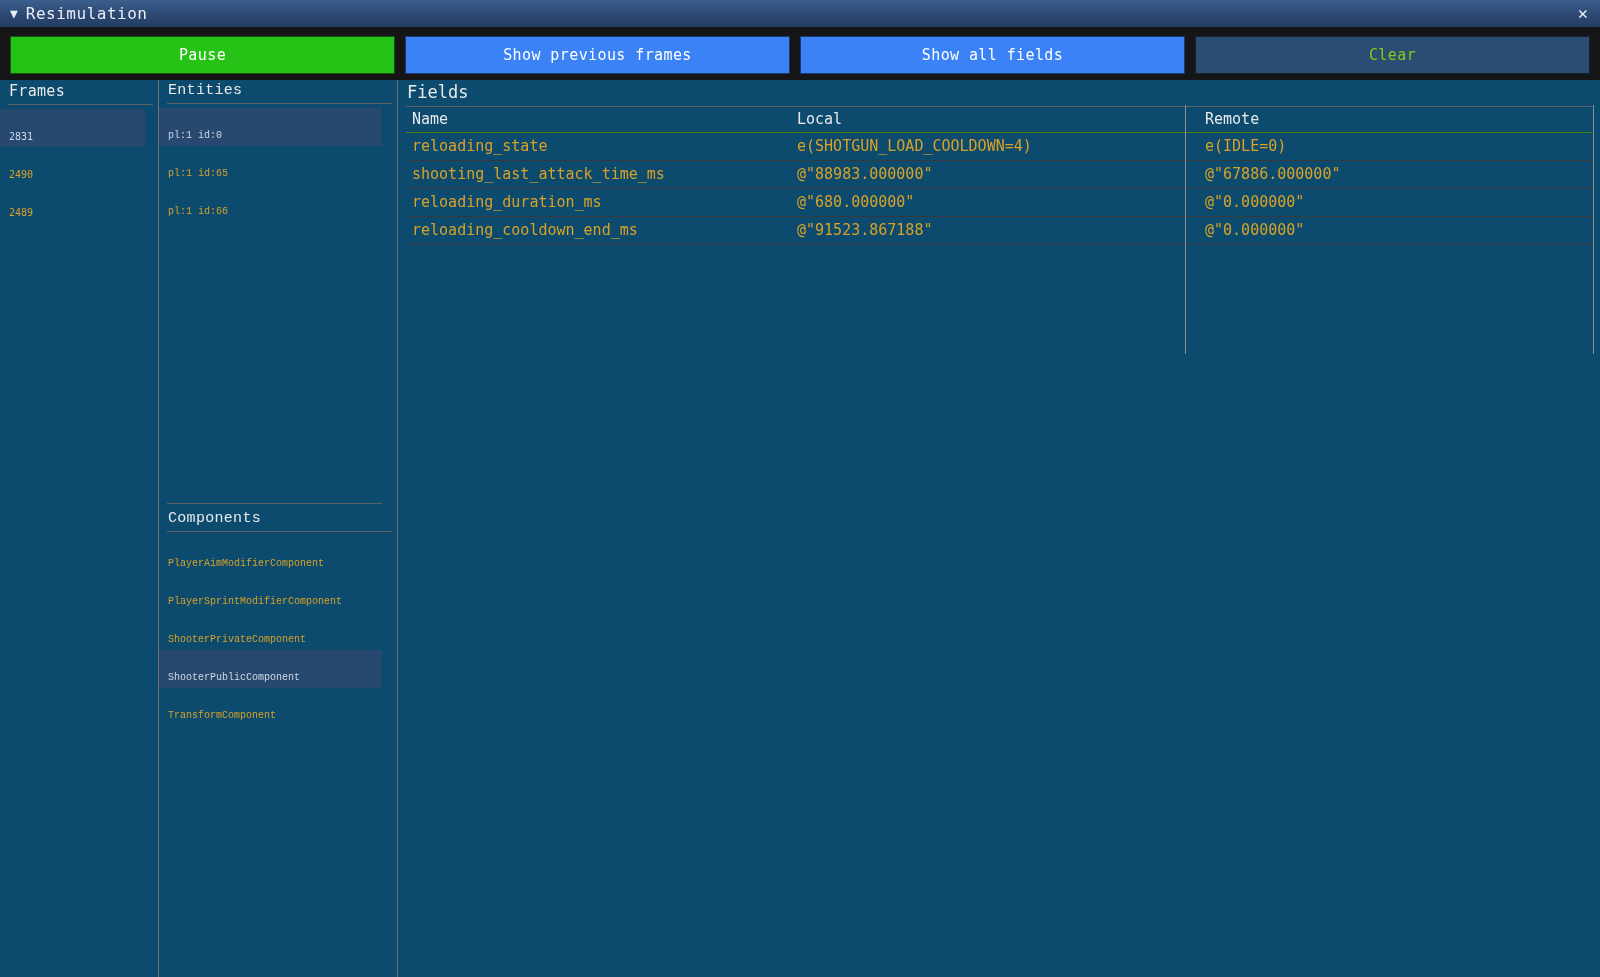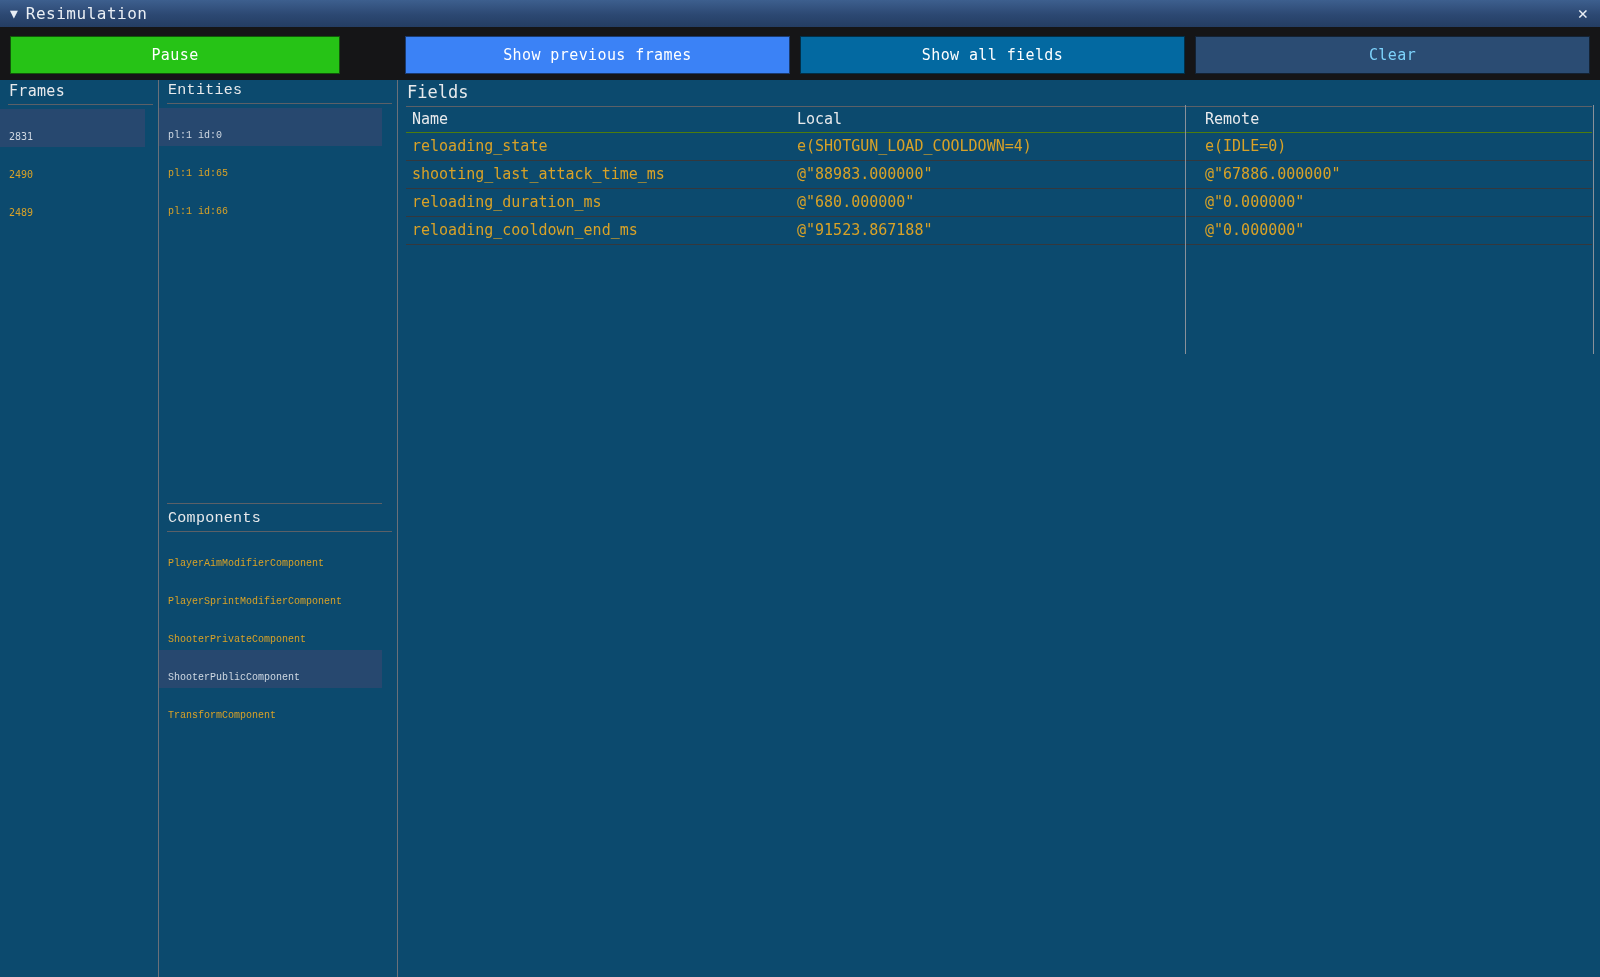--- a/index.html
+++ b/index.html
@@ -100,24 +100,24 @@
     height: 38px;
     box-sizing: border-box;
     display: flex;
     align-items: center;
     justify-content: center;
     font-size: 15px;
     letter-spacing: 0.4px;
     cursor: pointer;
     border: 1px solid rgba(0,0,0,0.55);
   }
-  .btn-pause   { left: 10px;   width: 330px; background: #26c316; color: #ffffff; }
+  .btn-pause   { left: 10px;   width: 385px; background: #26c316; color: #ffffff; }
   .btn-prev    { left: 405px;  width: 385px; background: #3b82f6; color: #ffffff; }
-  .btn-allf    { left: 800px;  width: 385px; background: #0369a1; color: #ffffff; }
-  .btn-clear   { left: 1195px; width: 395px; background: #2b4c73; color: #7dd3fc; }
+  .btn-allf    { left: 800px;  width: 385px; background: #3b82f6; color: #ffffff; }
+  .btn-clear   { left: 1195px; width: 395px; background: #2b4c73; color: #84cc16; }
 
   
   .body {
     position: absolute;
     left: 0; top: 80px;
     width: 1600px;
     height: 897px;
     background: #0c4a6e;
   }
 

